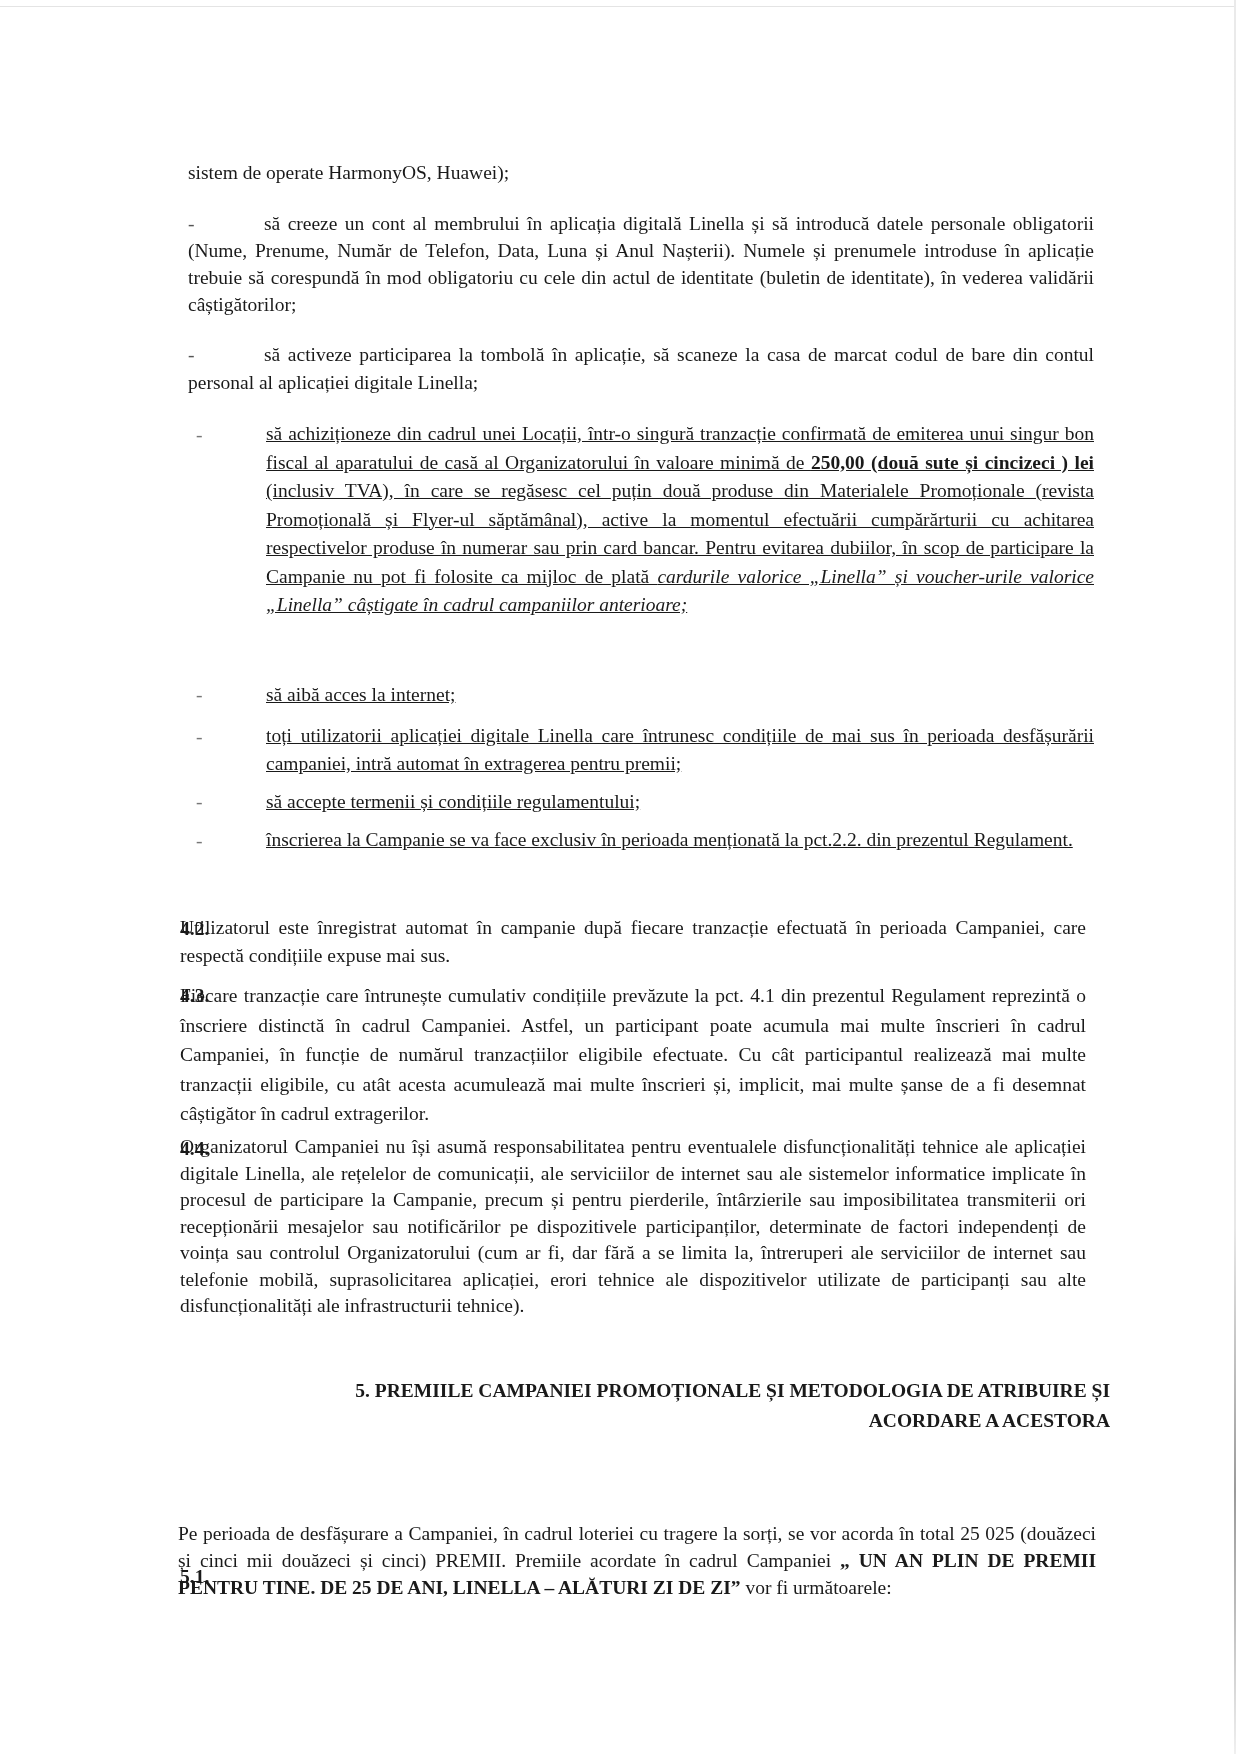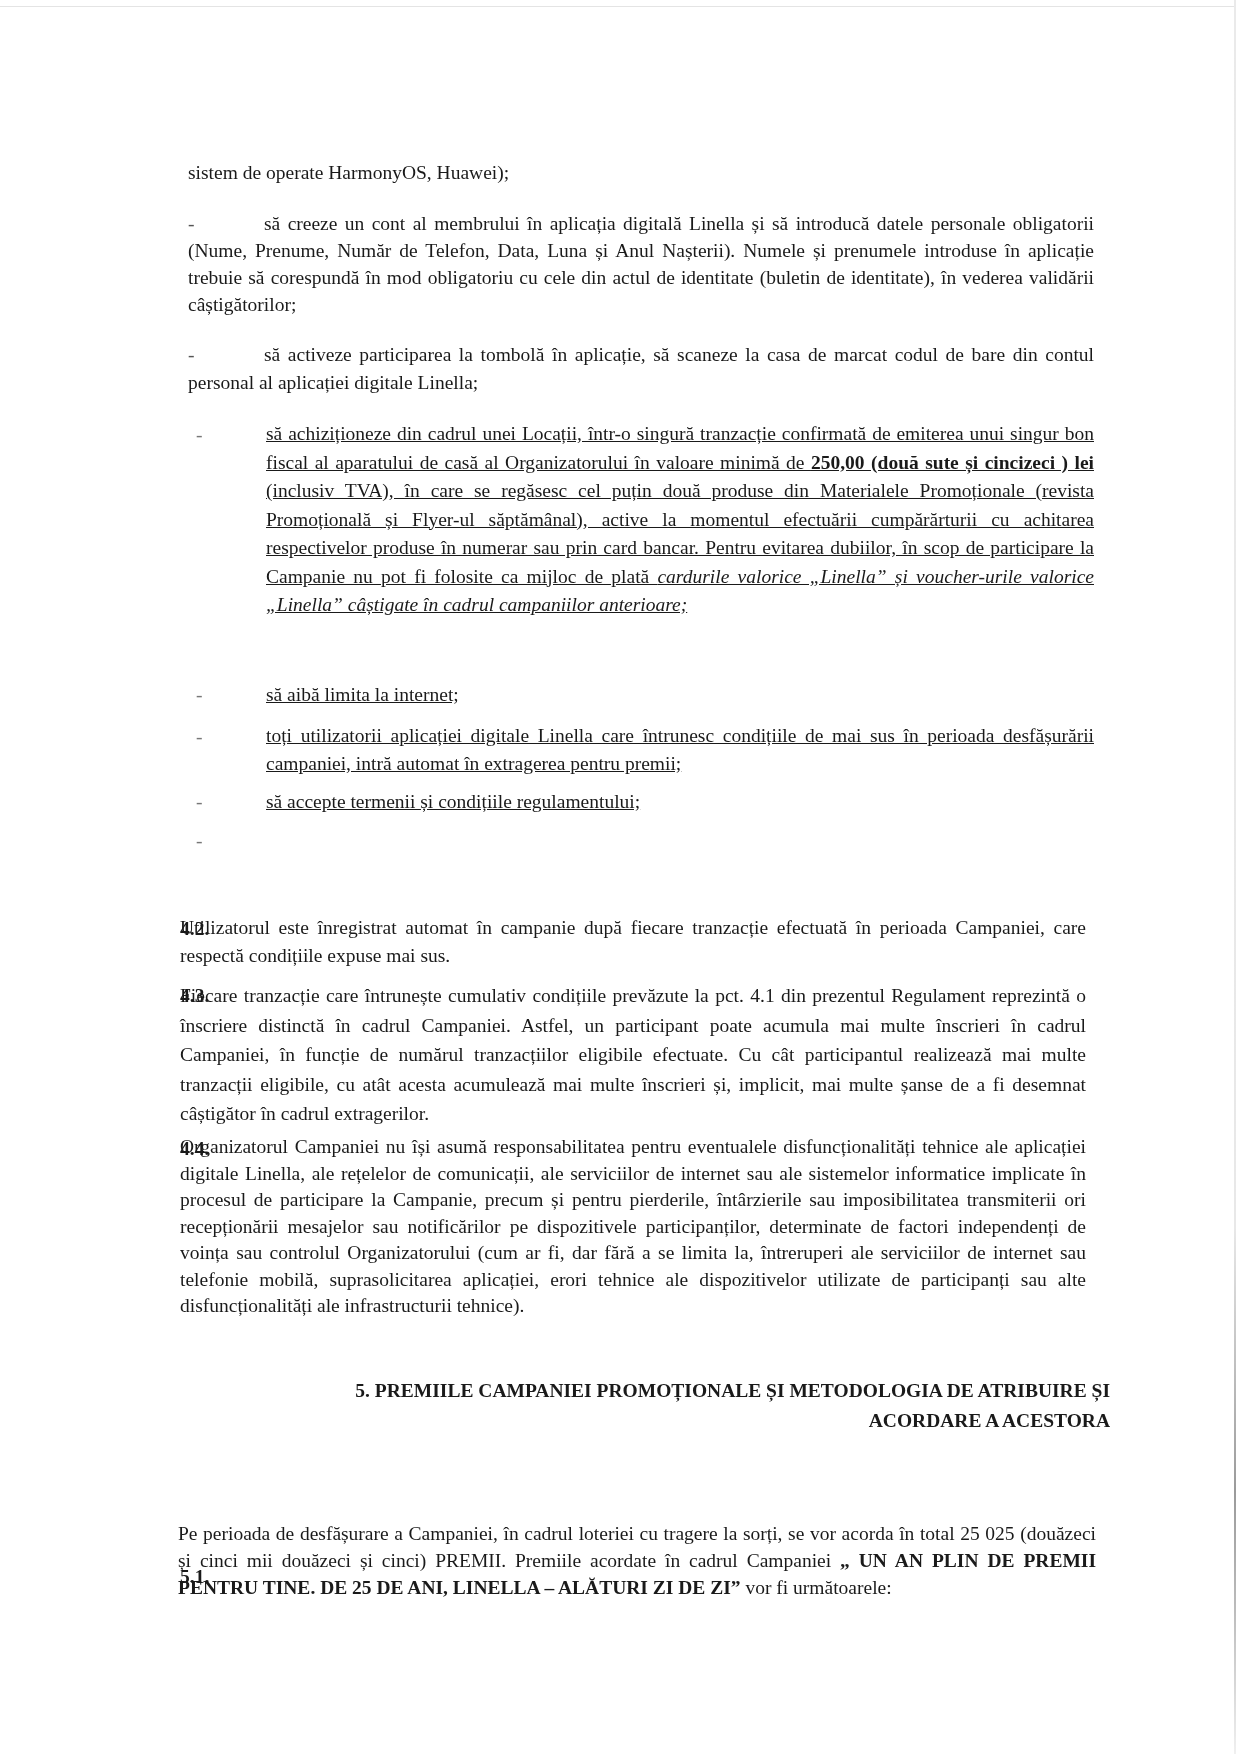--- a/index.html
+++ b/index.html
@@ -42,29 +42,30 @@
     <span class="dash" style="text-indent:0;">-</span>
     <span>să activeze participarea la tombolă în aplicație, să scaneze la casa de marcat codul de bare din contul personal al aplicației digitale Linella;</span>
   </div>
 
   <span class="hang-dash" style="top:420px;">-</span>
   <div class="hang" style="top:420px; line-height:28.5px;">
     <span>să achiziționeze din cadrul unei Locații, într-o singură tranzacție confirmată de emiterea unui singur bon fiscal al aparatului de casă al Organizatorului în valoare minimă de </span><b>250,00 (două sute și cincizeci ) lei</b><span> (inclusiv TVA), în care se regăsesc cel puțin două produse din Materialele Promoționale (revista Promoțională și Flyer-ul săptămânal), active la momentul efectuării cumpărărturii cu achitarea respectivelor produse în numerar sau prin card bancar. Pentru evitarea dubiilor, în scop de participare la Campanie nu pot fi folosite ca mijloc de plată </span><i>cardurile valorice „Linella” și voucher-urile valorice „Linella” câștigate în cadrul campaniilor anterioare;</i>
   </div>
 
   <span class="hang-dash" style="top:680px;">-</span>
-  <div class="hang" style="top:680px;">să aibă limita la internet;</div>
+  <div class="hang" style="top:680px;">să aibă acces la internet;</div>
 
   <span class="hang-dash" style="top:722px;">-</span>
   <div class="hang tight" style="top:722px;">toți utilizatorii aplicației digitale Linella care întrunesc condițiile de mai sus în perioada desfășurării campaniei, intră automat în extragerea pentru premii;</div>
 
   <span class="hang-dash" style="top:787px;">-</span>
   <div class="hang" style="top:787px;">să accepte termenii și condițiile regulamentului;</div>
 
   <span class="hang-dash" style="top:826px;">-</span>
+  <div class="hang tight" style="top:826px;">înscrierea la Campanie se va face exclusiv în perioada menționată la pct.2.2. din prezentul Regulament.</div>
 
   <div class="num" style="top:914px;">4.2.</div>
   <div class="numbody tight" style="top:914px;">Utilizatorul este înregistrat automat în campanie după fiecare tranzacție efectuată în perioada Campaniei, care respectă condițiile expuse mai sus.</div>
 
   <div class="num" style="top:981px;">4.3.</div>
   <div class="numbody" style="top:981px; line-height:29.5px;">Fiecare tranzacție care întrunește cumulativ condițiile prevăzute la pct. 4.1 din prezentul Regulament reprezintă o înscriere distinctă în cadrul Campaniei. Astfel, un participant poate acumula mai multe înscrieri în cadrul Campaniei, în funcție de numărul tranzacțiilor eligibile efectuate. Cu cât participantul realizează mai multe tranzacții eligibile, cu atât acesta acumulează mai multe înscrieri și, implicit, mai multe șanse de a fi desemnat câștigător în cadrul extragerilor.</div>
 
   <div class="num" style="top:1134px;">4.4.</div>
   <div class="numbody" style="top:1134px; line-height:26.5px;">Organizatorul Campaniei nu își asumă responsabilitatea pentru eventualele disfuncționalități tehnice ale aplicației digitale Linella, ale rețelelor de comunicații, ale serviciilor de internet sau ale sistemelor informatice implicate în procesul de participare la Campanie, precum și pentru pierderile, întârzierile sau imposibilitatea transmiterii ori recepționării mesajelor sau notificărilor pe dispozitivele participanților, determinate de factori independenți de voința sau controlul Organizatorului (cum ar fi, dar fără a se limita la, întreruperi ale serviciilor de internet sau telefonie mobilă, suprasolicitarea aplicației, erori tehnice ale dispozitivelor utilizate de participanți sau alte disfuncționalități ale infrastructurii tehnice).</div>
 

